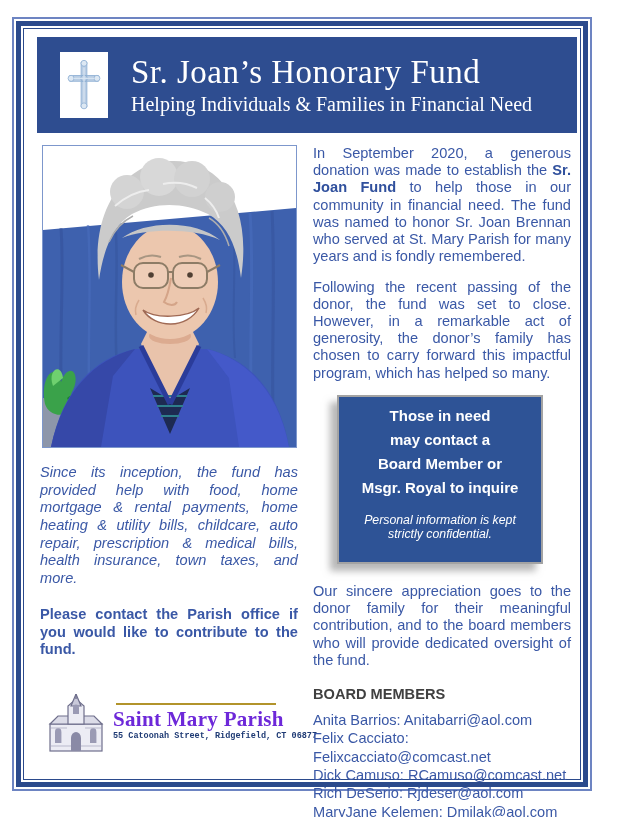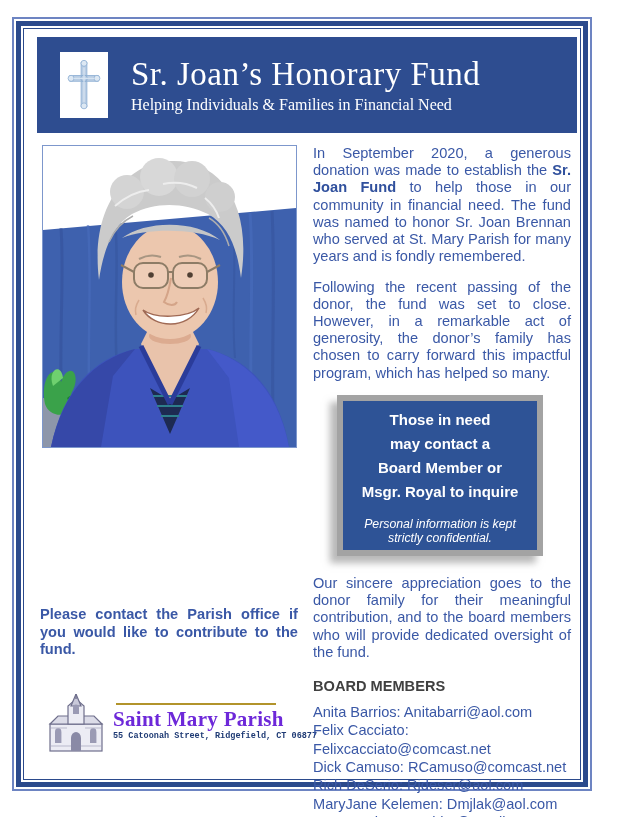--- a/index.html
+++ b/index.html
@@ -12,21 +12,21 @@
                     inset 0 0 0 7px #2b4a8c,
                     inset 0 0 0 9px #ffffff,
                     inset 0 0 0 10px #2b4a8c;}
   
   .banner{position:absolute;left:37px;top:37px;width:540px;height:96px;background:#2e4d90;
           display:flex;align-items:center;}
   .cross-box{width:48px;height:66px;background:#ffffff;margin-left:23px;flex:0 0 auto;
              display:flex;align-items:center;justify-content:center;}
   .banner-text{margin-left:23px;color:#ffffff;font-family:"Liberation Serif",serif;}
   .banner-title{font-size:33px;line-height:1.1;letter-spacing:0.5px;font-weight:400;}
-  .banner-sub{font-size:16px;line-height:1.2;font-weight:400;margin-top:2px;}
+  .banner-sub{font-size:20px;line-height:1.2;font-weight:400;margin-top:2px;}
   
   .photo{position:absolute;left:42px;top:145px;width:253px;height:301px;margin:0;
          border:1px solid #7d97cc;overflow:hidden;background:#fff;}
   
   .lpara{position:absolute;left:40px;width:258px;margin:0;color:#3a58a6;
          font-size:14.6px;line-height:1.21;text-align:justify;}
   .italic-para{top:464px;font-style:italic;}
   .bold-para{top:606px;font-weight:bold;}
   
   .logo{position:absolute;left:45px;top:694px;display:flex;align-items:flex-start;}
@@ -34,22 +34,22 @@
   .gold-rule{width:160px;height:2px;background:#b2942b;margin:0 0 3px 3px;}
   .logo-name{font-family:"Liberation Serif",serif;font-weight:bold;color:#6d28d9;
              font-size:21px;line-height:1.05;letter-spacing:0.3px;}
   .logo-addr{font-family:Liberation Mono, monospace;font-weight:bold;color:#1e3a74;
              font-size:8.5px;text-align:center;margin-top:1px;}
   
   .right-col{position:absolute;left:313px;top:145px;width:258px;color:#3a58a6;}
   .body-p{margin:0 0 13px 0;font-size:14.6px;line-height:1.18;text-align:justify;}
   .body-p b{color:#30509d;}
   .callout{margin:12px 0 19px 24px;width:206px;box-sizing:border-box;background:#2e5396;
-           border:6px solid #a3a3a3;box-shadow:-7px 7px 7px rgba(125,125,125,0.55);
-           padding:7px 10px 4px;text-align:center;color:#ffffff;}
+           border:2px solid #a3a3a3;box-shadow:-7px 7px 7px rgba(125,125,125,0.55);
+           padding:7px 10px 20px;text-align:center;color:#ffffff;}
   .callout-line{font-weight:bold;font-size:15px;line-height:1.6;}
   .callout-note{font-style:italic;font-size:12.3px;line-height:1.18;margin-top:13px;text-align:center;}
   .board-heading{font-weight:bold;font-size:14.6px;margin:17px 0 9px 0;color:#404040;}
   .board-row{font-size:14.6px;line-height:1.26;}
 </style>
 </head>
 <body>
 
 <div class="page">
   <div class="frame"></div>
@@ -127,20 +127,21 @@
       <circle cx="108" cy="129" r="2.8" fill="#4f3f33"></circle>
       <circle cx="147" cy="129" r="2.8" fill="#4f3f33"></circle>
 
       <path d="M128,132 C126,144 124,151 121,156 C126,160 132,160 134,156" stroke="#d4a488" stroke-width="2" fill="none"></path>
 
       <path d="M100,164 C112,183 144,183 156,162 C144,172 112,173 100,164 Z" fill="#ffffff" stroke="#a06a55" stroke-width="1.5"></path>
       <path d="M96,154 q-5,8 -3,15 M160,152 q5,8 3,15" stroke="#d9ab8f" stroke-width="1.5" fill="none"></path>
     </svg>
   </figure>
 
+  <p class="lpara italic-para">Since its inception, the fund has provided help with food, home mortgage &amp; rental payments, home heating &amp; utility bills, childcare, auto repair, prescription &amp; medical bills, health insurance, town taxes, and more.</p>
   <p class="lpara bold-para">Please contact the Parish office if you would like to contribute to the fund.</p>
 
   <div class="logo">
     <span>
       <svg width="62" height="58" viewBox="0 0 62 58" aria-hidden="true">
         <g stroke="#6f6f8c" stroke-width="1.2" fill="#ececf4">
           <rect x="5" y="30" width="52" height="27"></rect>
           <path d="M5,30 L13,22 L49,22 L57,30 Z" fill="#dcdce8"></path>
           <path d="M23,30 L23,12 L31,5 L39,12 L39,30 Z"></path>
           <path d="M31,0 L26,12 L36,12 Z" fill="#c9c9da"></path>

